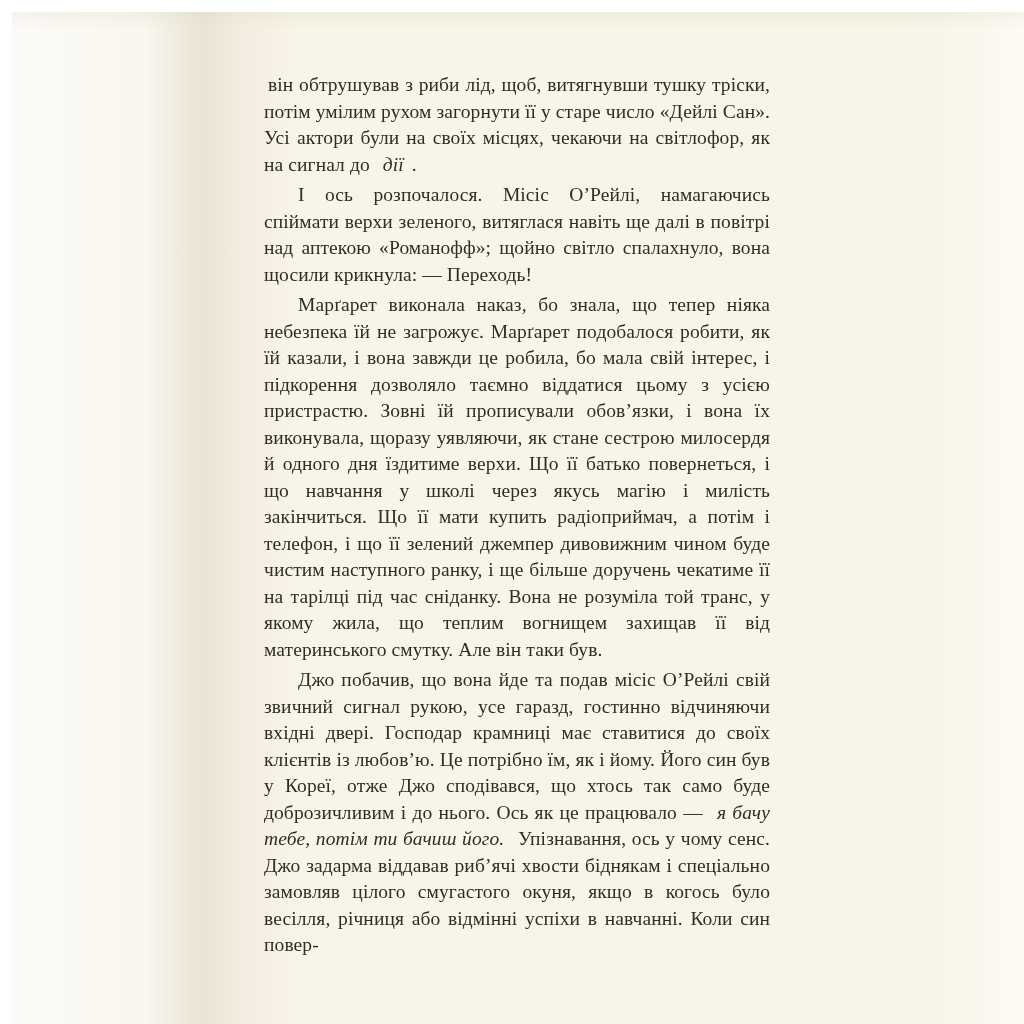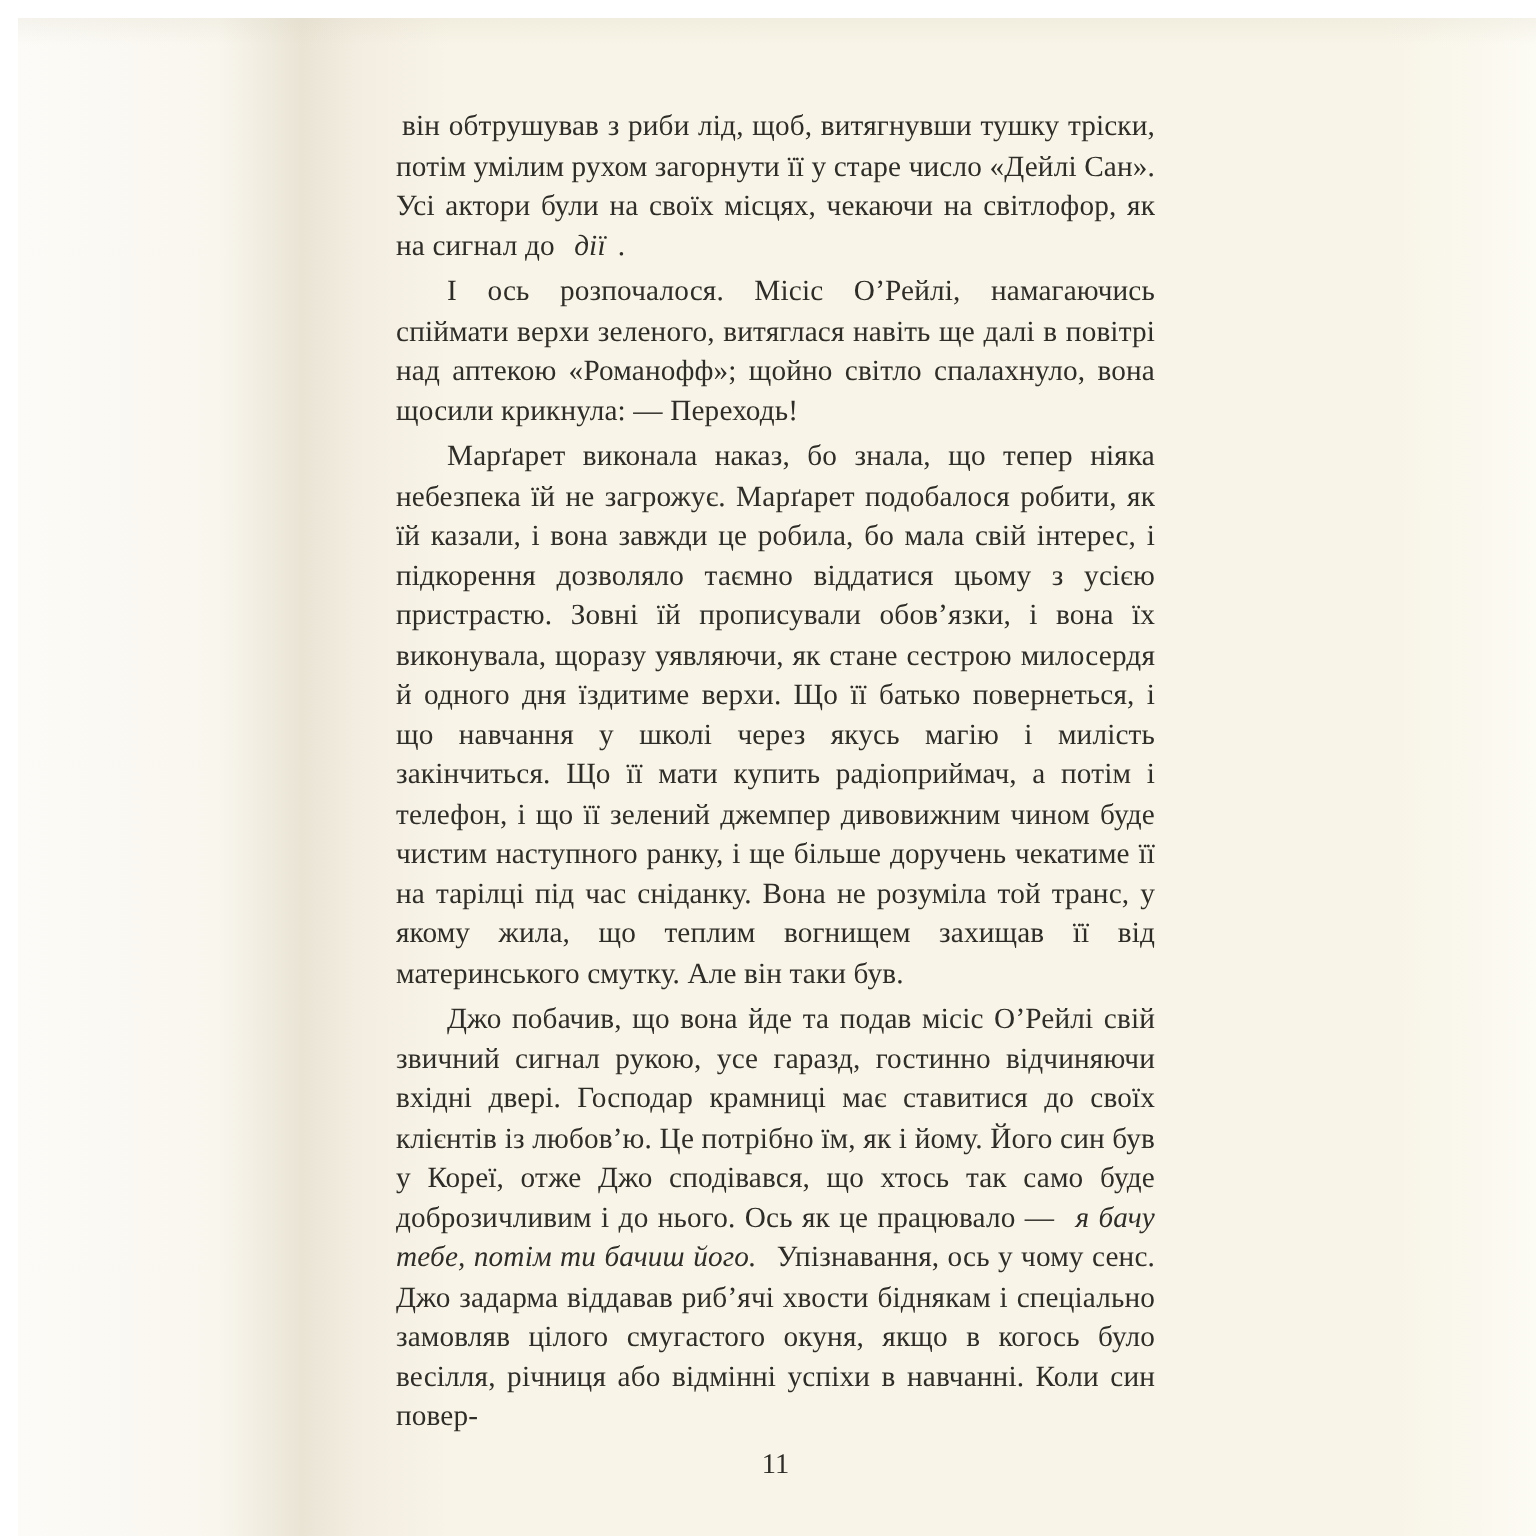--- a/index.html
+++ b/index.html
@@ -60,14 +60,13 @@
 </head>
 <body>
 
 <div class="page">
   <div class="text-block">
       <p class="para"><span>він обтрушував з риби лід, щоб, витягнувши тушку тріски, потім умілим рухом загорнути її у старе число «Дейлі Сан». Усі актори були на своїх місцях, чекаючи на світлофор, як на сигнал до </span><span class="seg-italic">дії</span><span>.</span></p>
       <p class="para indent"><span>І ось розпочалося. Місіс О’Рейлі, намагаючись спіймати верхи зеленого, витяглася навіть ще далі в повітрі над аптекою «Романофф»; щойно світло спалахнуло, вона щосили крикнула: — Переходь!</span></p>
       <p class="para indent"><span>Марґарет виконала наказ, бо знала, що тепер ніяка небезпека їй не загрожує. Марґарет подобалося робити, як їй казали, і вона завжди це робила, бо мала свій інтерес, і підкорення дозволяло таємно віддатися цьому з усією пристрастю. Зовні їй прописували обов’язки, і вона їх виконувала, щоразу уявляючи, як стане сестрою милосердя й одного дня їздитиме верхи. Що її батько повернеться, і що навчання у школі через якусь магію і милість закінчиться. Що її мати купить радіоприймач, а потім і телефон, і що її зелений джемпер дивовижним чином буде чистим наступного ранку, і ще більше доручень чекатиме її на тарілці під час сніданку. Вона не розуміла той транс, у якому жила, що теплим вогнищем захищав її від материнського смутку. Але він таки був.</span></p>
       <p class="para indent"><span>Джо побачив, що вона йде та подав місіс О’Рейлі свій звичний сигнал рукою, усе гаразд, гостинно відчиняючи вхідні двері. Господар крамниці має ставитися до своїх клієнтів із любов’ю. Це потрібно їм, як і йому. Його син був у Кореї, отже Джо сподівався, що хтось так само буде доброзичливим і до нього. Ось як це працювало — </span><span class="seg-italic">я бачу тебе, потім ти бачиш його.</span><span> Упізнавання, ось у чому сенс. Джо задарма віддавав риб’ячі хвости біднякам і спеціально замовляв цілого смугастого окуня, якщо в когось було весілля, річниця або відмінні успіхи в навчанні. Коли син повер-</span></p>
     </div>
-  <div class="page-number">11</div>
 </div>
 
 </body></html>

